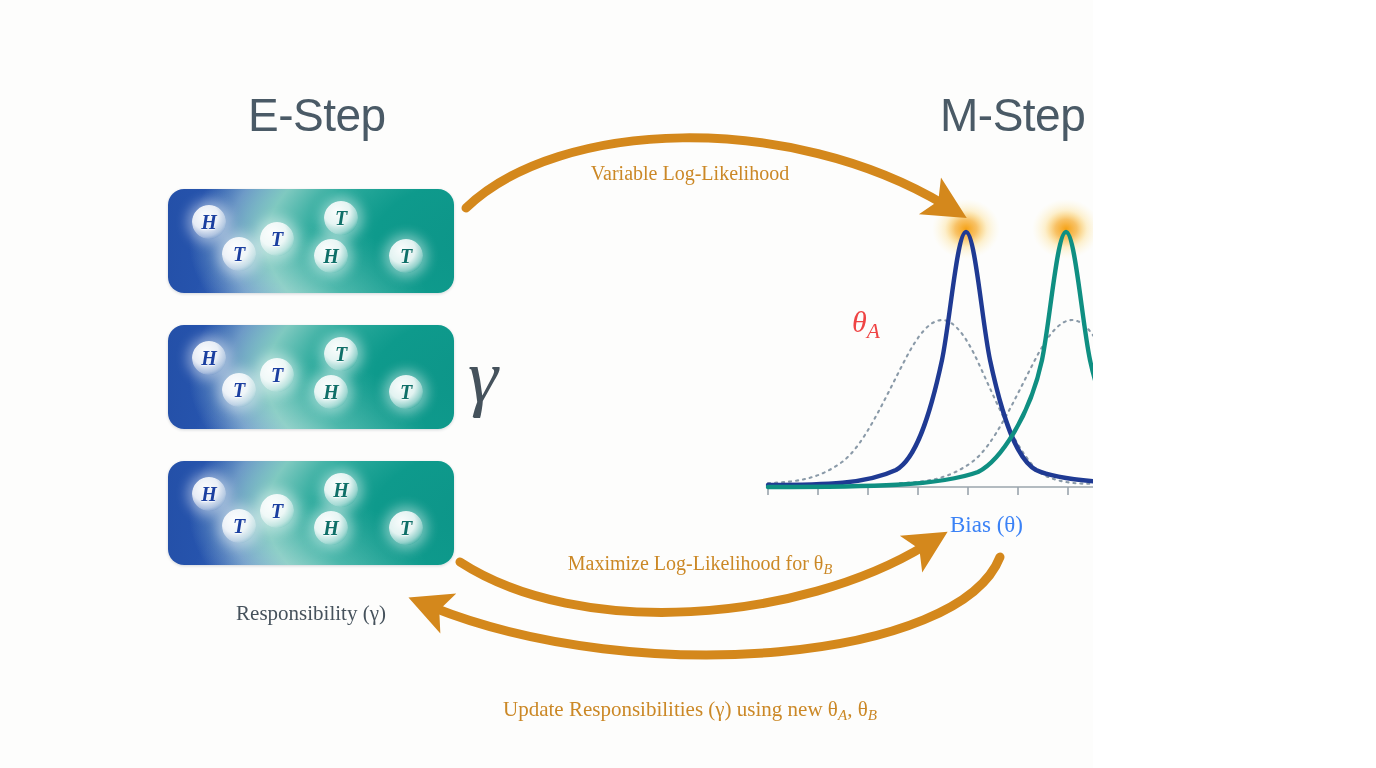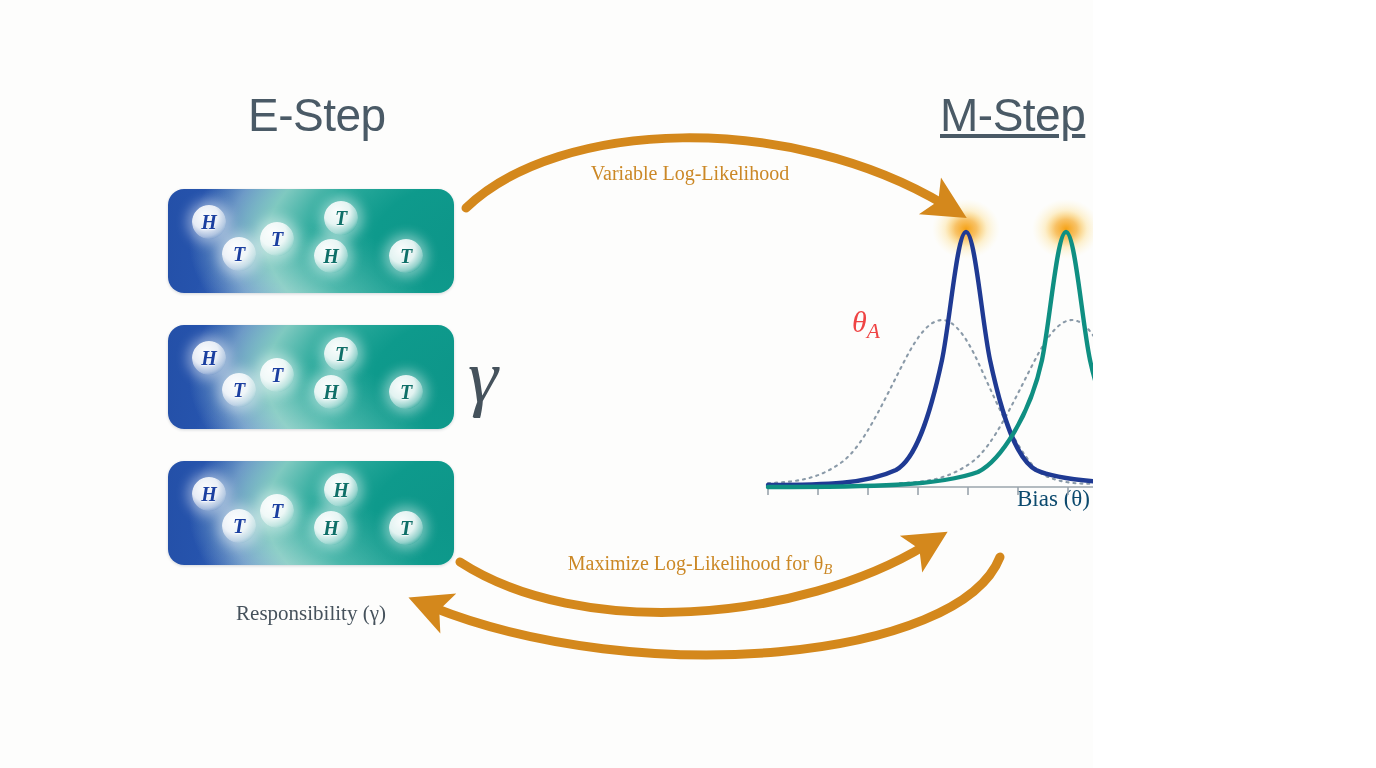--- a/index.html
+++ b/index.html
@@ -28,21 +28,21 @@
   .step-title {
     position: absolute;
     font-family: "Liberation Sans", sans-serif;
     font-size: 46px;
     font-weight: 400;
     color: #4a5a66;
     letter-spacing: -0.5px;
     white-space: nowrap;
   }
   #title-estep { left: 248px; top: 88px; }
-  #title-mstep { left: 940px; top: 88px; text-decoration: underline; }
+  #title-mstep { left: 940px; top: 88px; }
 
   
   .coin-box {
     position: absolute;
     width: 286px;
     height: 104px;
     border-radius: 16px;
     overflow: hidden;
     box-shadow: 0 1px 3px rgba(20,40,60,0.18);
   }
@@ -131,26 +131,26 @@
     font-style: italic;
     font-size: 30px;
     color: #ef4444;
     white-space: nowrap;
   }
   #theta-a-label { left: 852px; top: 305px; }
   #theta-b-label { left: 1196px; top: 305px; }
 
   #axis-label {
     position: absolute;
-    left: 950px; top: 486px;
+    left: 950px; top: 512px;
     width: 140px;
-    text-align: right;
+    text-align: left;
     font-family: "Liberation Serif", serif;
     font-size: 23px;
-    color: #0c4a6e;
+    color: #3b82f6;
     white-space: nowrap;
   }
   .sub { font-size: 0.72em; vertical-align: -0.28em; font-style: italic; }
 </style>
 </head>
 <body>
 
 <div id="stage">
 
   <div class="step-title" id="title-estep">E-Step</div>
@@ -197,20 +197,23 @@
   </div>
 
   <div class="arrow-label" id="label-top">
     <div>Variable Log-Likelihood</div>
   </div>
 
   <div class="arrow-label" id="label-mid">
     <span>Maximize Log-Likelihood for θ</span><span class="sub">B</span>
   </div>
 
+  <div class="arrow-label" id="label-bottom">
+    <span>Update Responsibilities (γ) using new θ</span><span class="sub">A</span><span>, θ</span><span class="sub">B</span>
+  </div>
 
   <div class="theta-label" id="theta-a-label">
     <span>θ</span><span class="sub">A</span>
   </div>
   <div class="theta-label" id="theta-b-label">
     <span>θ</span><span class="sub">B</span>
   </div>
 
   <div id="axis-label">
     <span>Bias (θ)</span>

